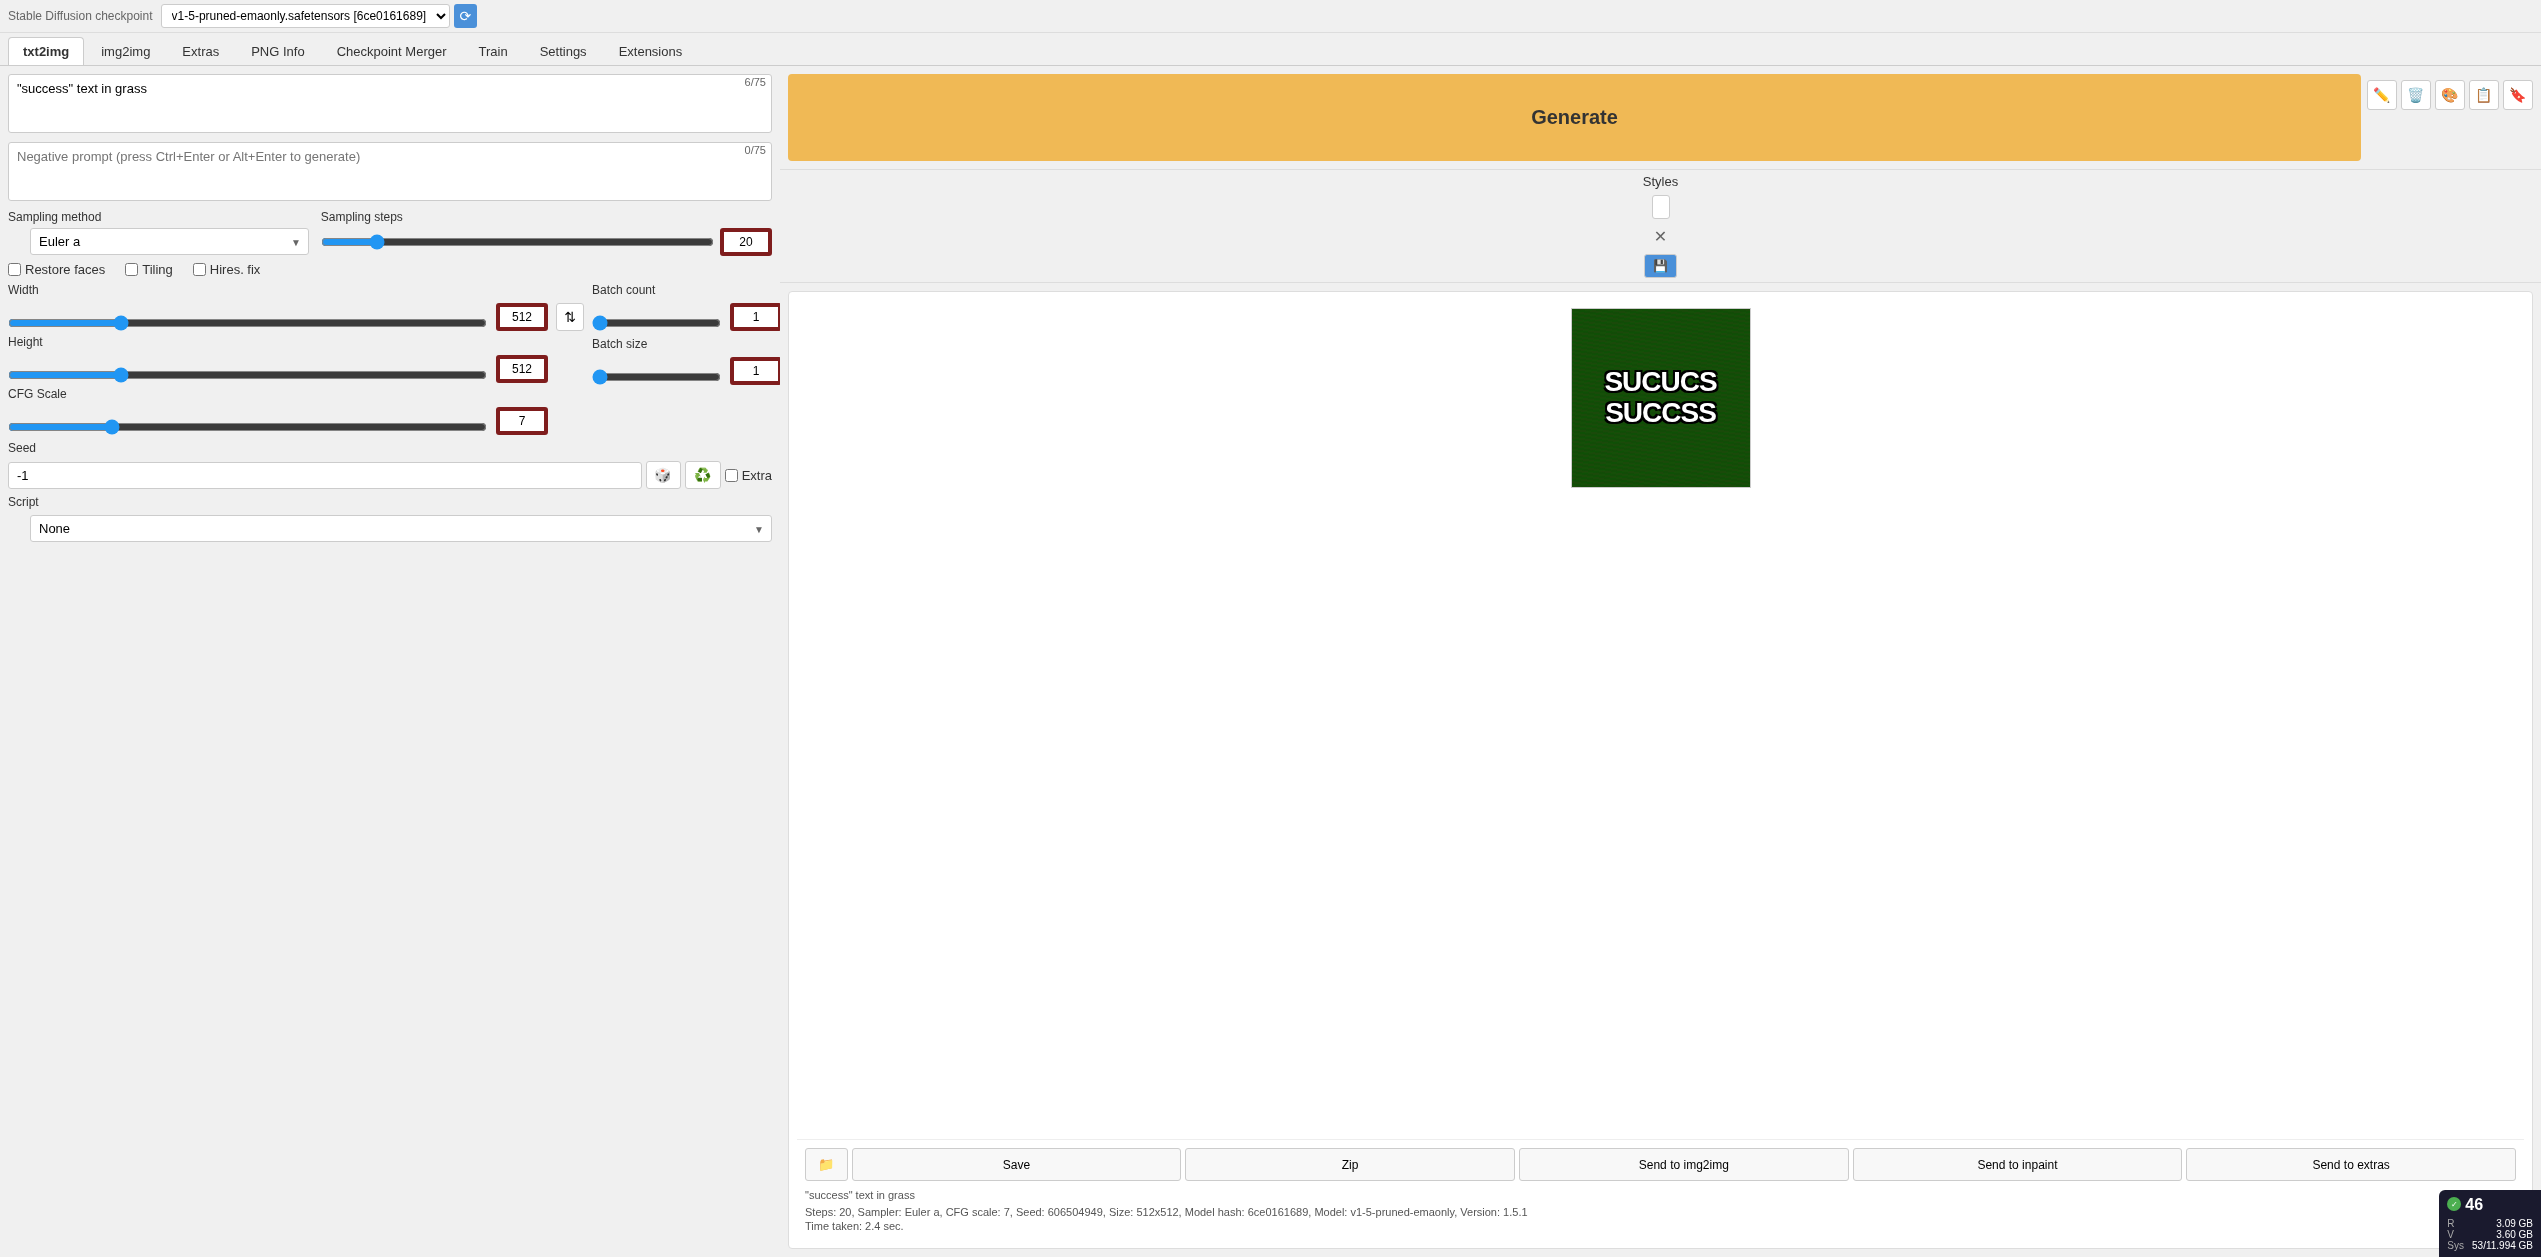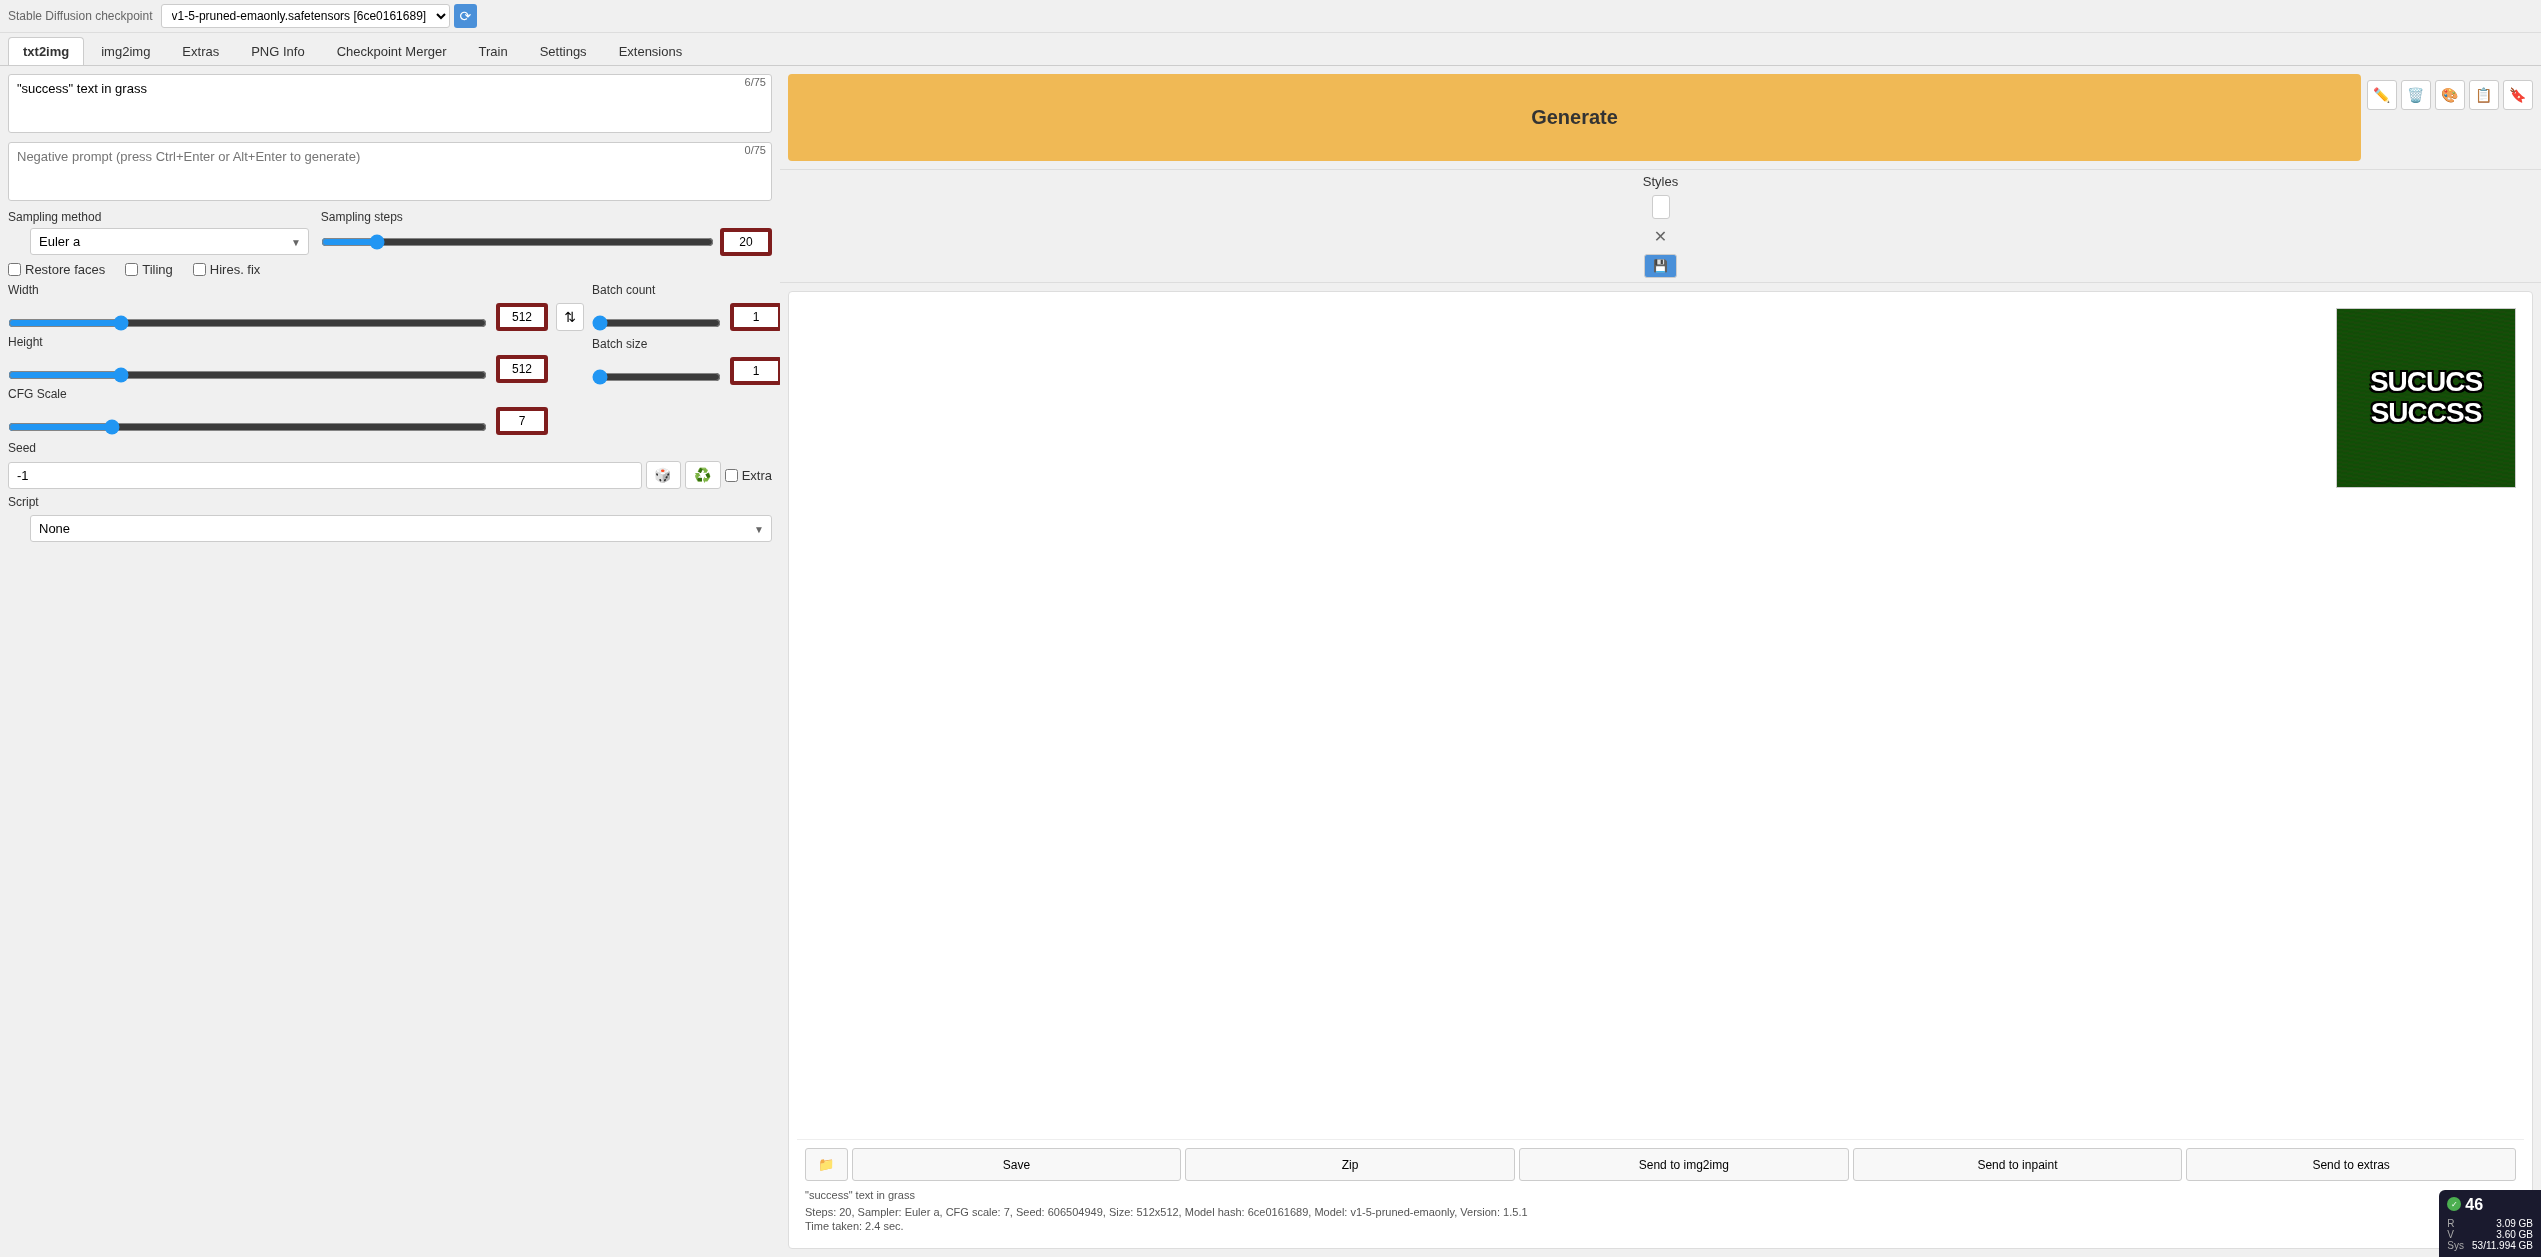--- a/index.html
+++ b/index.html
@@ -82,21 +82,21 @@
     
     .styles-row { display: flex; align-items: center; padding: 4px 8px; gap: 6px; background: #f0f0f0; border-bottom: 1px solid #ddd; flex-direction: column; }
     .styles-label { font-size: 13px; }
     .styles-select-wrapper { flex: 1; position: relative; }
     .styles-select { width: 100%; border: 1px solid #ccc; background: white; padding: 4px 8px; font-size: 12px; border-radius: 3px; appearance: none; }
     .styles-clear-btn { border: none; background: none; cursor: pointer; font-size: 16px; color: #666; padding: 2px; }
     .styles-save-btn { border: 1px solid #ccc; background: #4a90d9; color: white; border-radius: 3px; padding: 4px 8px; cursor: pointer; font-size: 12px; }
     
     
     .image-area { flex: 1; padding: 8px; display: flex; flex-direction: column; background: white; margin: 8px; border-radius: 4px; border: 1px solid #ddd; }
-    .image-display { flex: 1; display: flex; align-items: flex-start; justify-content: flex-end; padding: 8px; }
+    .image-display { flex: 1; display: flex; align-items: flex-start; justify-content: center; padding: 8px; }
     
     
     .image-bottom { padding: 8px; border-top: 1px solid #eee; }
     .image-actions { display: flex; gap: 4px; margin-bottom: 6px; }
     .image-action-btn { flex: 1; padding: 8px 4px; border: 1px solid #ccc; background: #f8f8f8; cursor: pointer; font-size: 12px; border-radius: 3px; text-align: center; }
     .image-folder-btn { padding: 8px 12px; border: 1px solid #ccc; background: #f8f8f8; cursor: pointer; border-radius: 3px; }
     
     .image-info { font-size: 11px; color: #555; line-height: 1.5; }
     .image-time { font-size: 11px; color: #555; }
     

